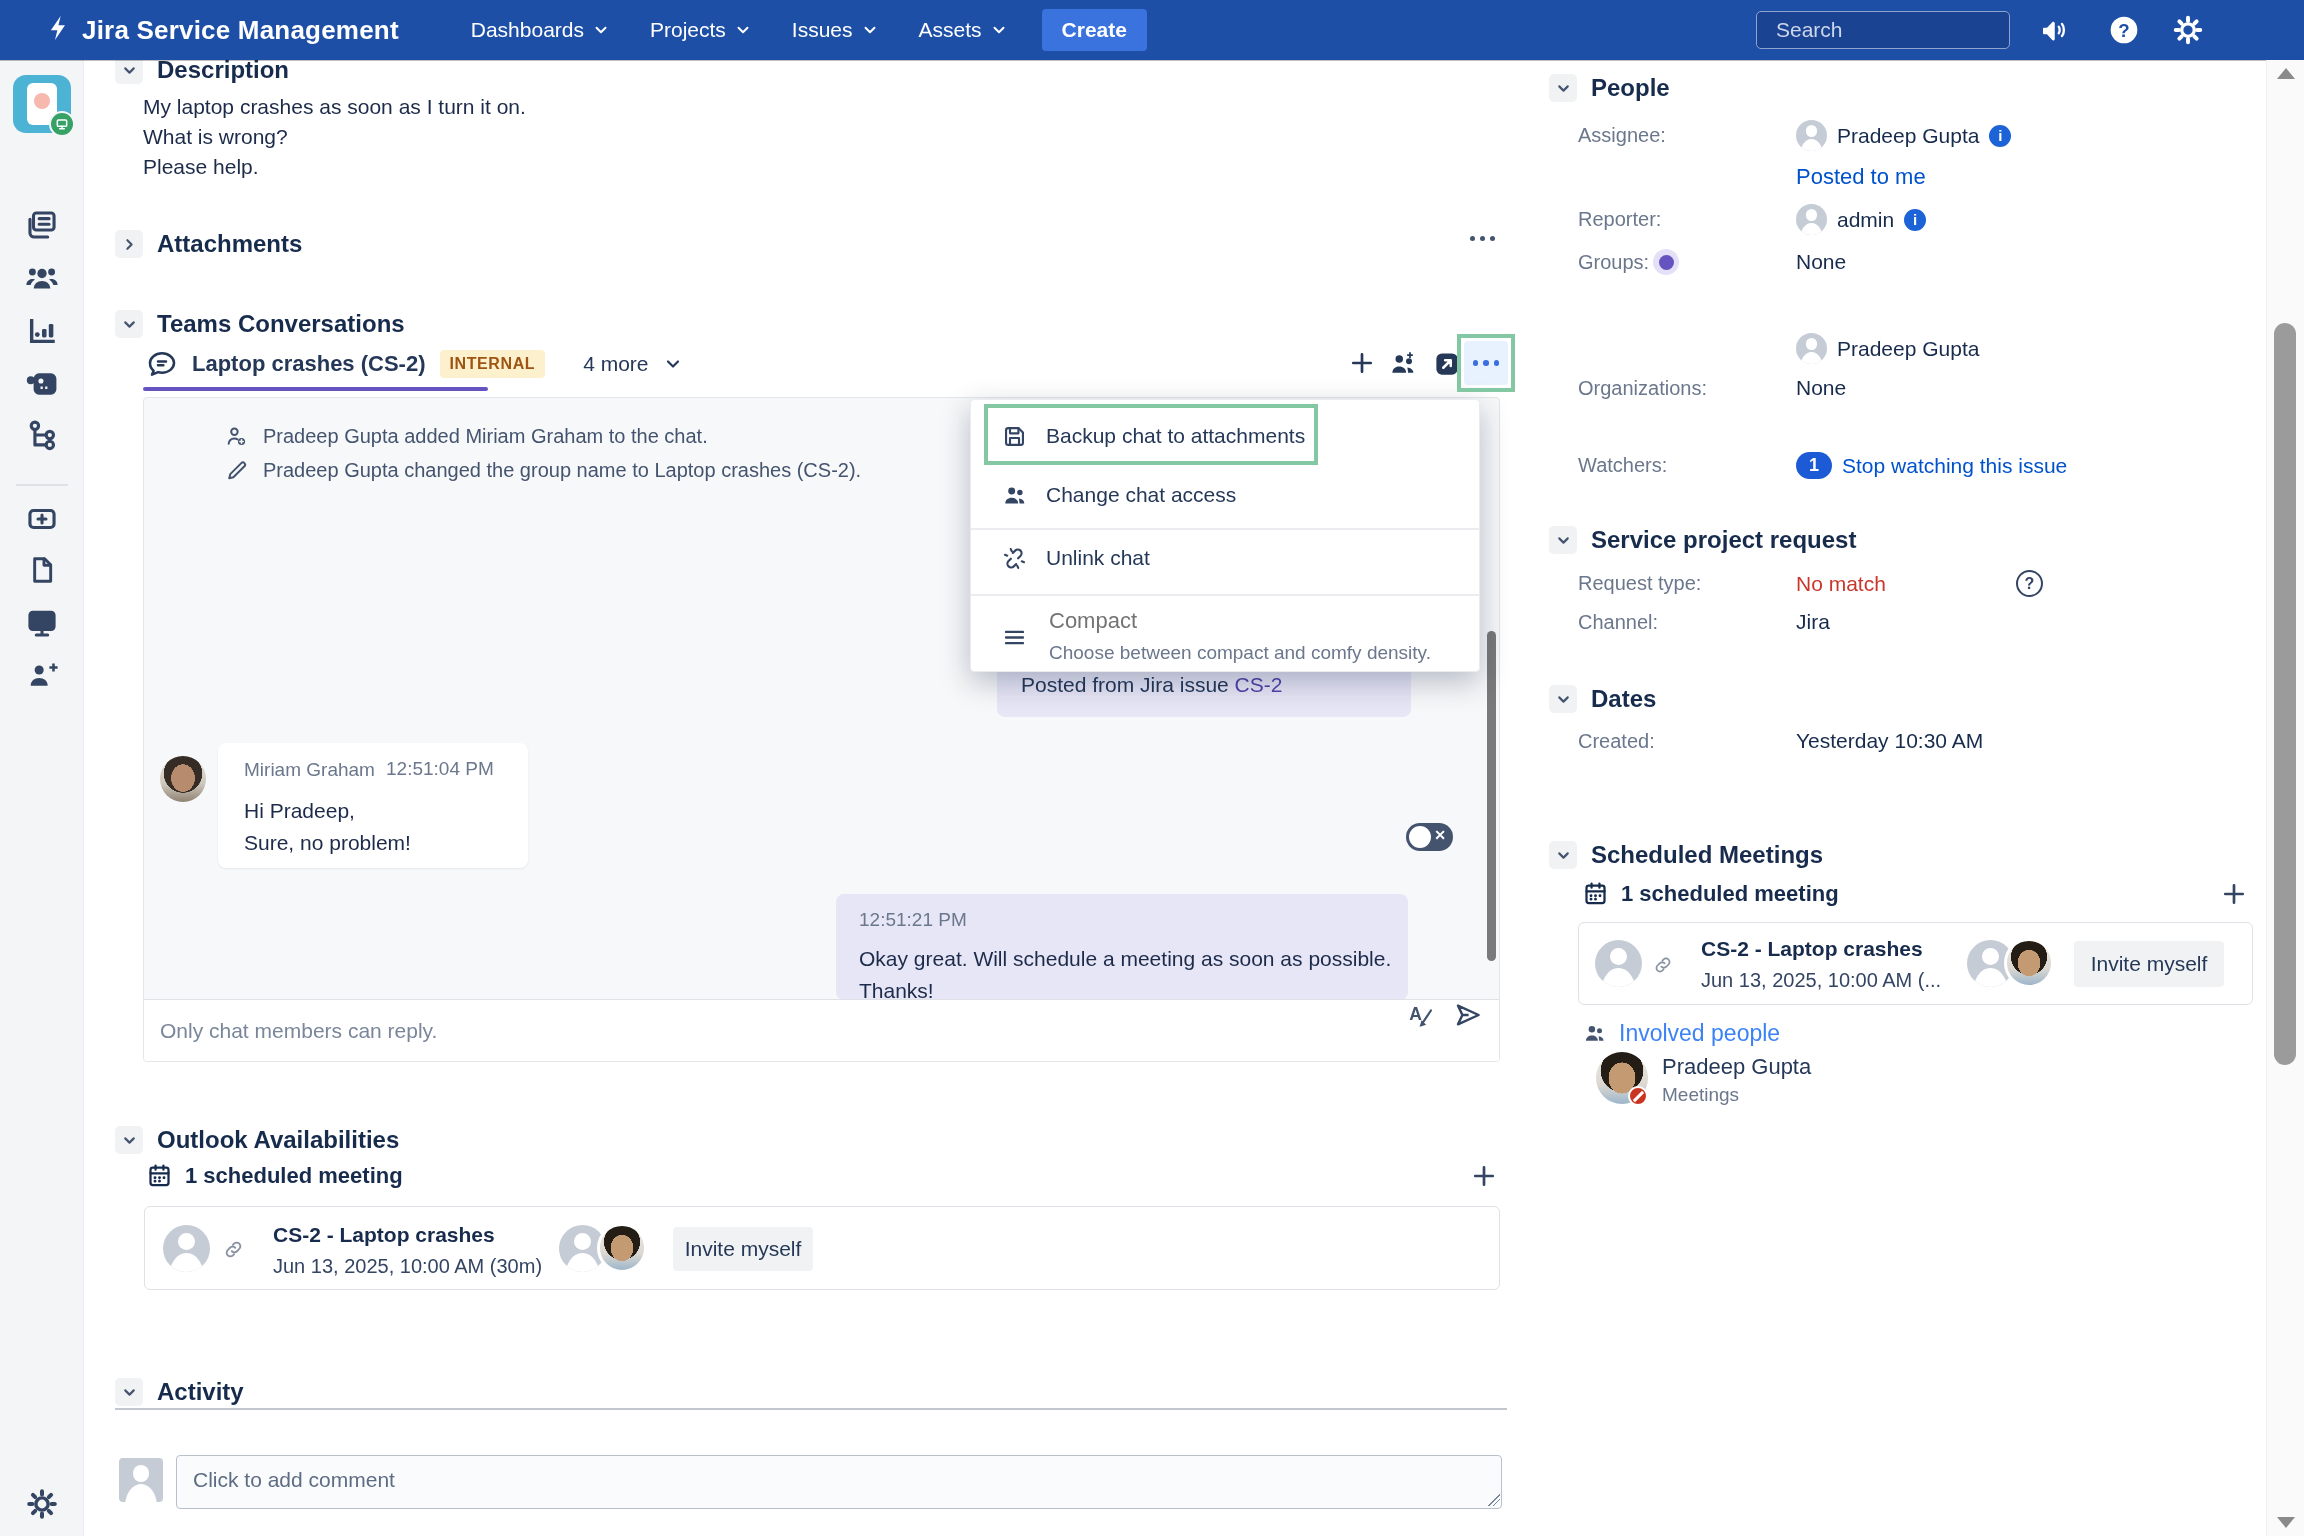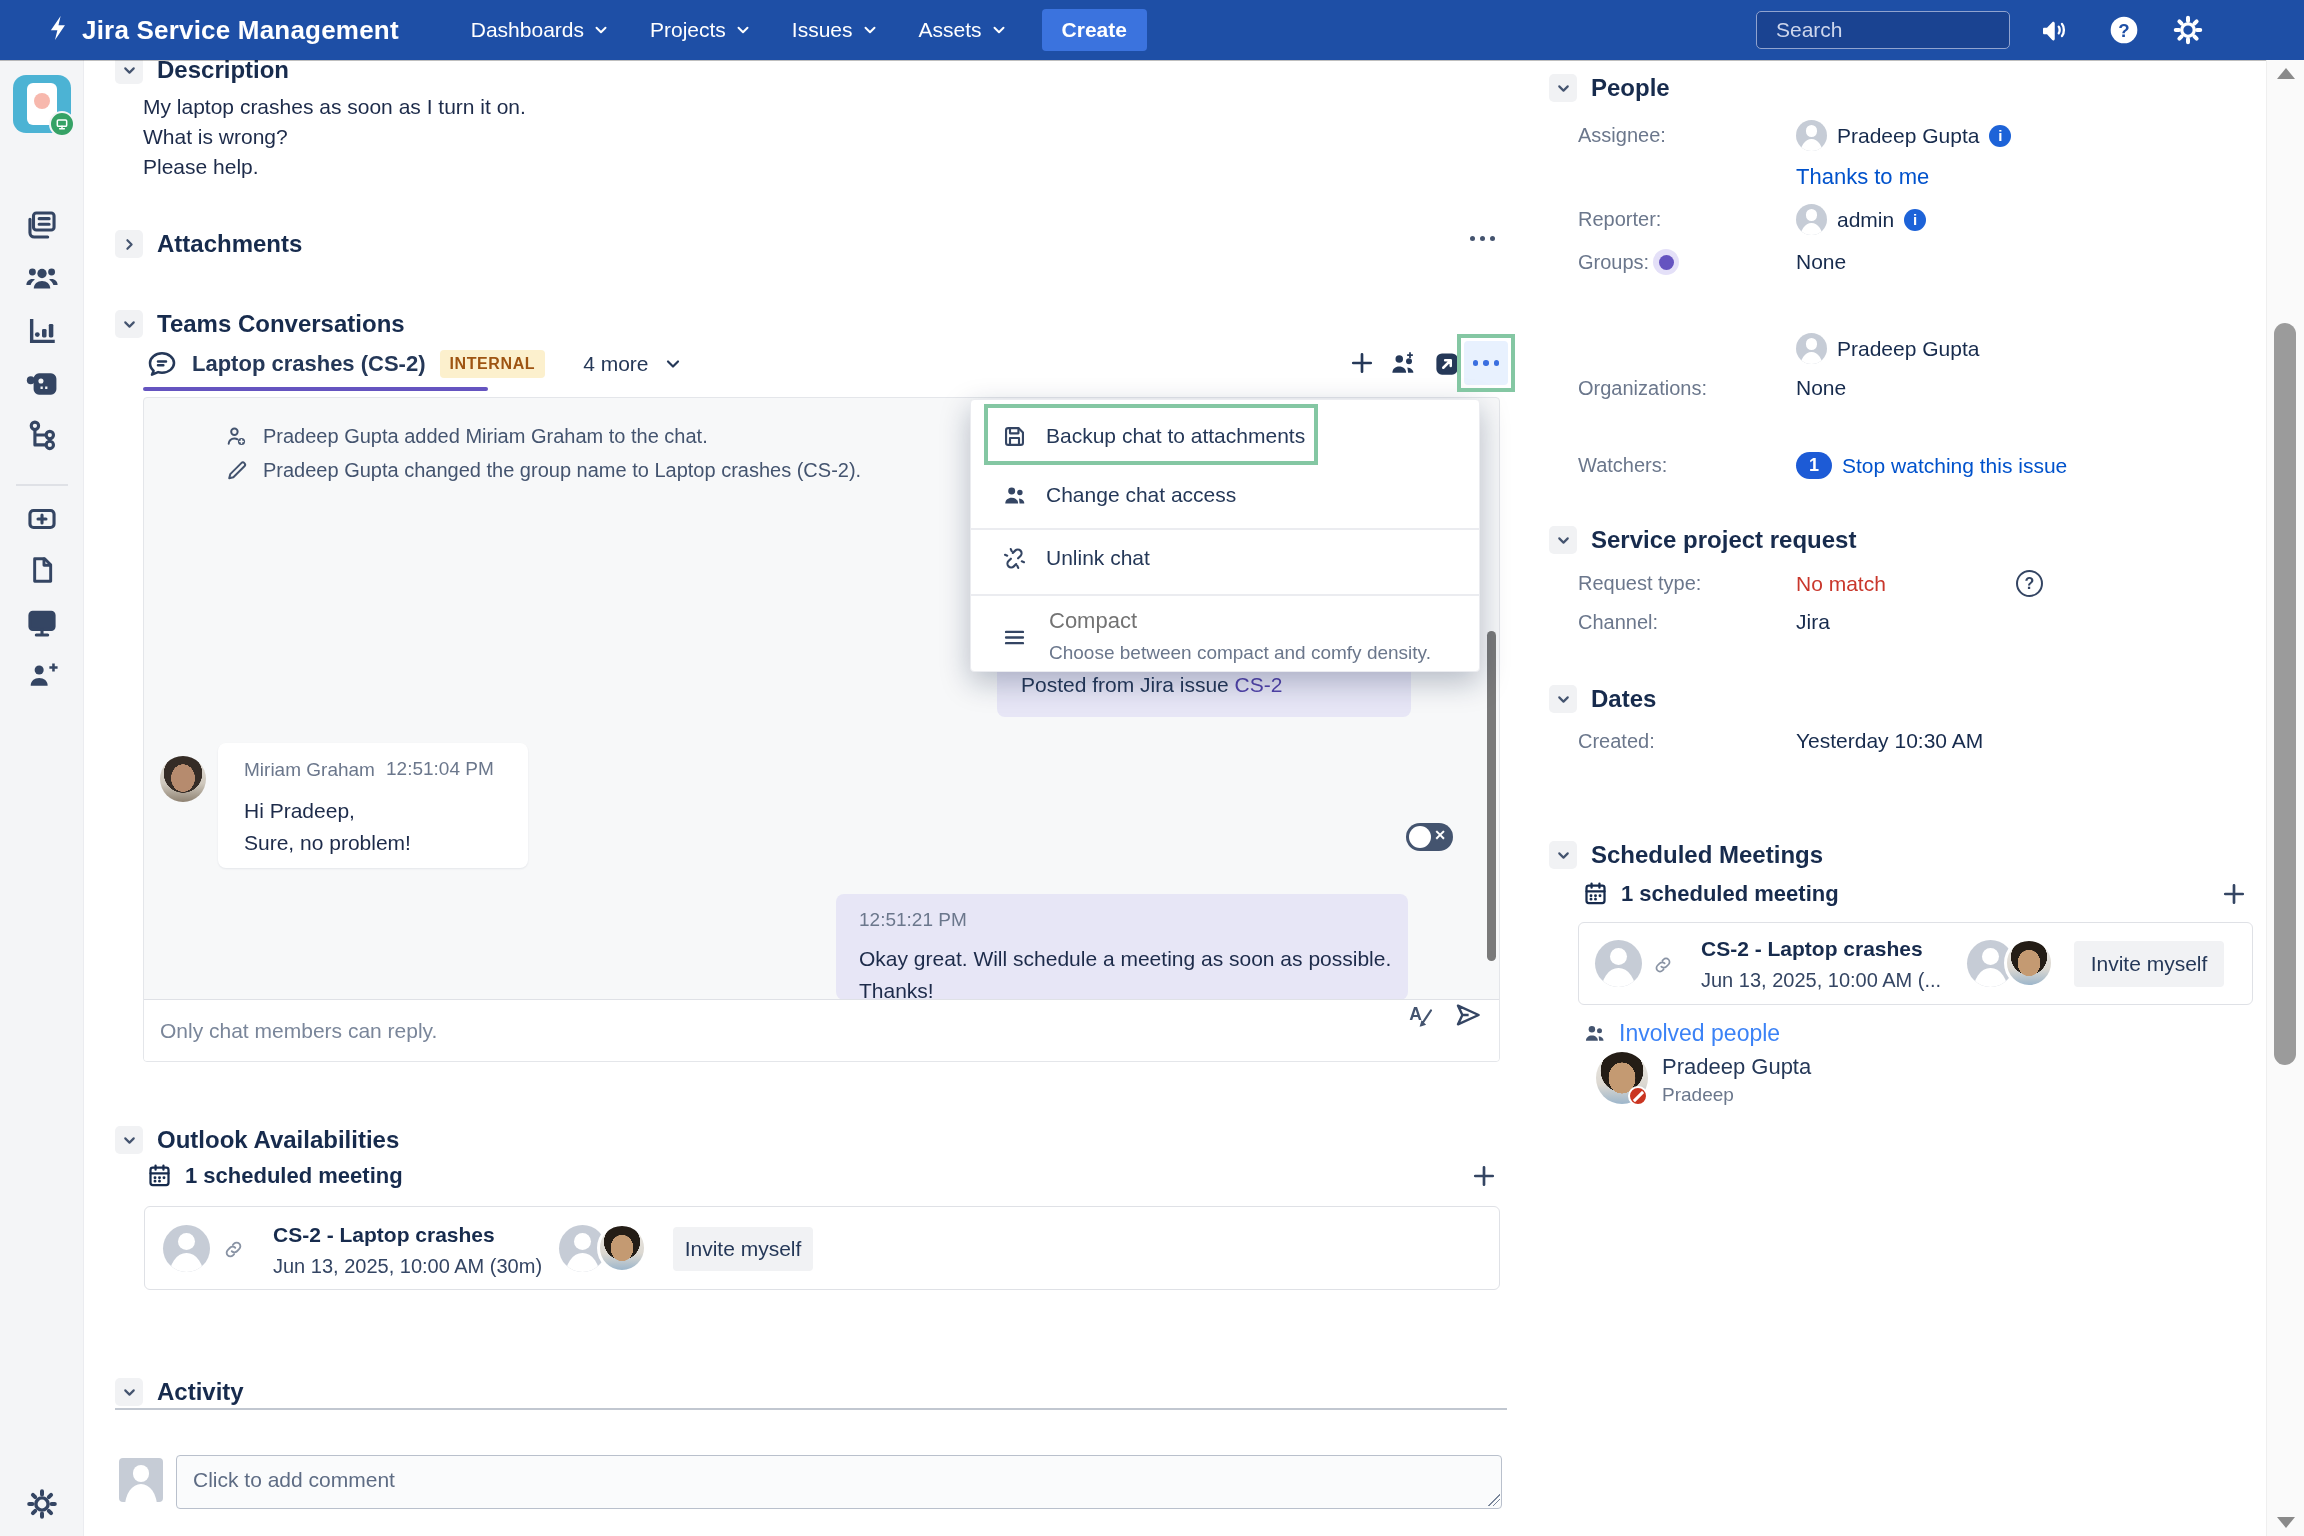--- a/index.html
+++ b/index.html
@@ -535,21 +535,21 @@
           <span class="hd"></span>
           <span class="bd"></span>
         </span>
       <span>Pradeep Gupta</span>
       <span class="info-ic">i</span>
     </span>
   </div>
   <div class="prow" style="top:164px">
     <span class="lbl"></span>
     <span class="val">
-        <span class="blue-link" style="font-size:22px">Thanks to me</span>
+        <span class="blue-link" style="font-size:22px">Posted to me</span>
       </span>
   </div>
   <div class="prow" style="top:204px">
     <span class="lbl">Reporter:</span>
     <span class="val">
       <span class="gray-av" style="width:31px;height:31px">
           <span class="hd"></span>
           <span class="bd"></span>
         </span>
       <span>admin</span>
@@ -674,21 +674,21 @@
         <path d="M3.8 19c0-3 2.5-5 5.7-5s5.7 2 5.7 5z"></path>
         <circle cx="16.8" cy="9.3" r="2.4"></circle>
         <path d="M16 14.6c2.7.2 4.7 2 4.7 4.4h-4.2"></path>
       </svg>
     <span style="font-size:23px; color:#3b82f6">Involved people</span>
   </div>
   <div class="abs" style="left:1596px; top:1052px">
     <span class="photo-p" style="position:absolute; left:0; top:0; width:52px; height:52px; display:block"></span>
     <span class="blk-badge" style="left:32px; top:34px"></span>
     <span style="position:absolute; left:66px; top:2px; font-size:22px; color:#253858; white-space:nowrap">Pradeep Gupta</span>
-    <span style="position:absolute; left:66px; top:32px; font-size:19px; color:#6b778c; white-space:nowrap">Pradeep</span>
+    <span style="position:absolute; left:66px; top:32px; font-size:19px; color:#6b778c; white-space:nowrap">Meetings</span>
   </div>
 
   <div class="pg-sb">
     <span class="tri-up"></span>
     <span class="pg-thumb"></span>
     <span class="tri-dn"></span>
   </div>
 
 </div>
 

